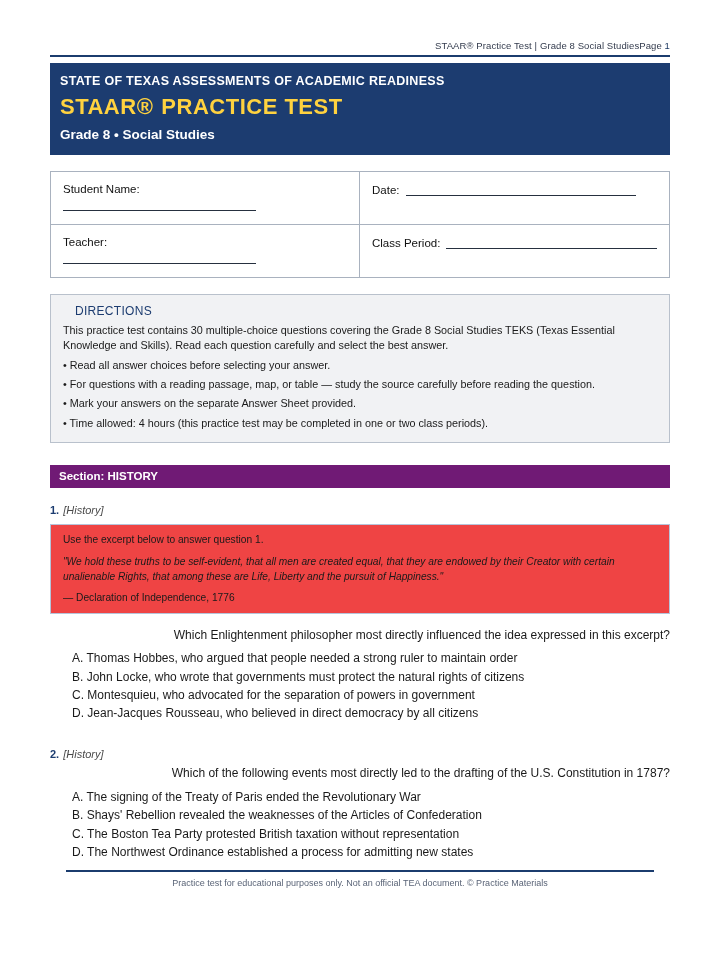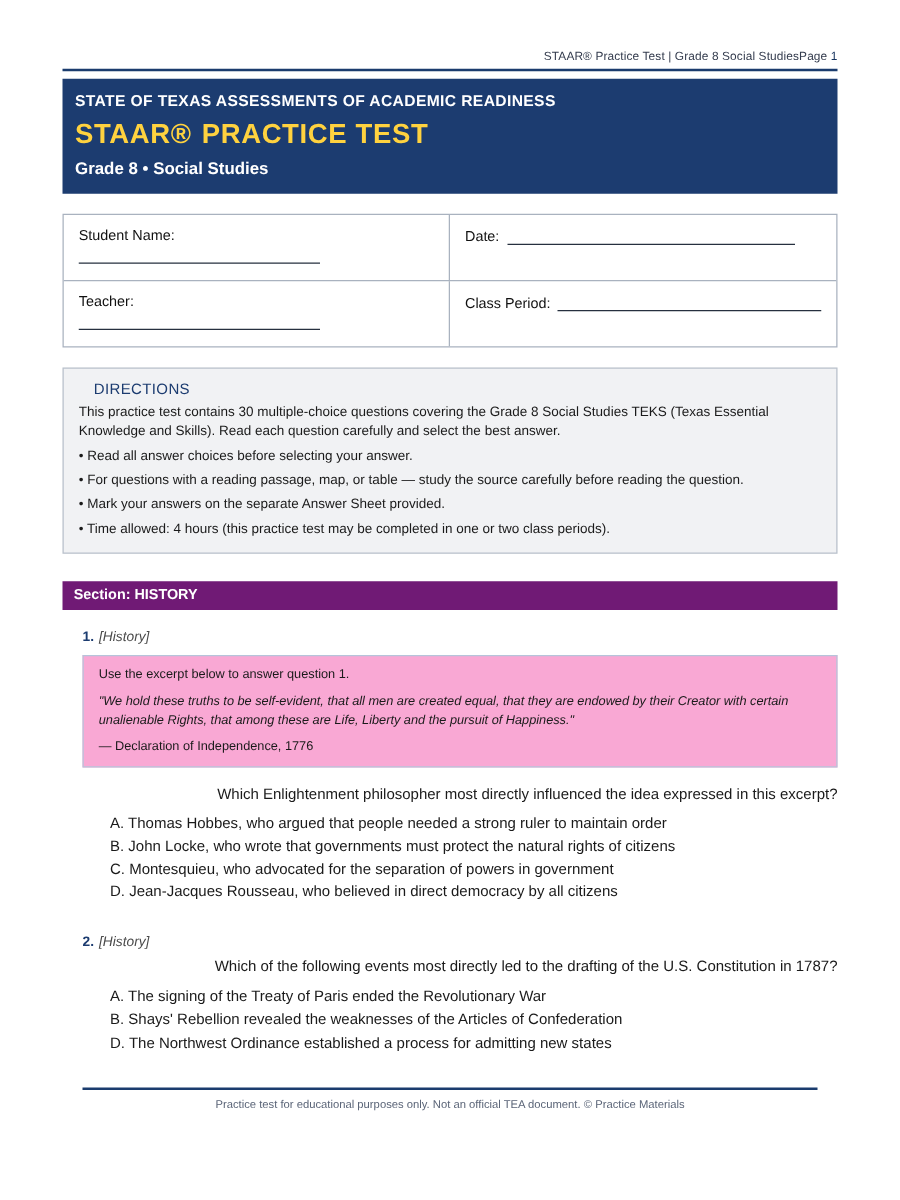--- a/index.html
+++ b/index.html
@@ -142,37 +142,36 @@
     background: #701a75;
     color: #ffffff;
     font-size: 11.5px;
     font-weight: bold;
     padding: 5px 9px 6px 9px;
   }
 
   
   .question {
     margin-top: 16px;
-    margin-left: 16px;
   }
   .q-head {
     font-size: 11px;
   }
   .q-num {
     font-weight: bold;
     color: #1c3c70;
   }
   .q-tag {
     font-style: italic;
     color: #4a4a4a;
     margin-left: 4px;
   }
   .stimulus {
     margin-top: 8px;
-    background: #f9a8d4;
+    background: #ef4444;
     border: 1px solid #b6c4da;
     padding: 9px 12px 10px 12px;
   }
   .stim-instr {
     font-size: 10.2px;
     color: #1a1a1a;
     margin-bottom: 10px;
   }
   .stim-quote {
     font-size: 10.2px;
@@ -297,20 +296,21 @@
   </div>
 
   <div class="question" style="margin-top:26px;">
     <div class="q-head">
       <span class="q-num">2.</span><span class="q-tag">[History]</span>
     </div>
     <div class="q-stem tight">Which of the following events most directly led to the drafting of the U.S. Constitution in 1787?</div>
     <ul class="choices">
       <li>A. The signing of the Treaty of Paris ended the Revolutionary War</li>
       <li>B. Shays' Rebellion revealed the weaknesses of the Articles of Confederation</li>
+      <li>C. The Boston Tea Party protested British taxation without representation</li>
       <li>D. The Northwest Ordinance established a process for admitting new states</li>
     </ul>
   </div>
 
   <div class="footer">
     <div class="footer-rule"></div>
     <div class="footer-text">Practice test for educational purposes only. Not an official TEA document. © Practice Materials</div>
   </div>
 
 </div>

